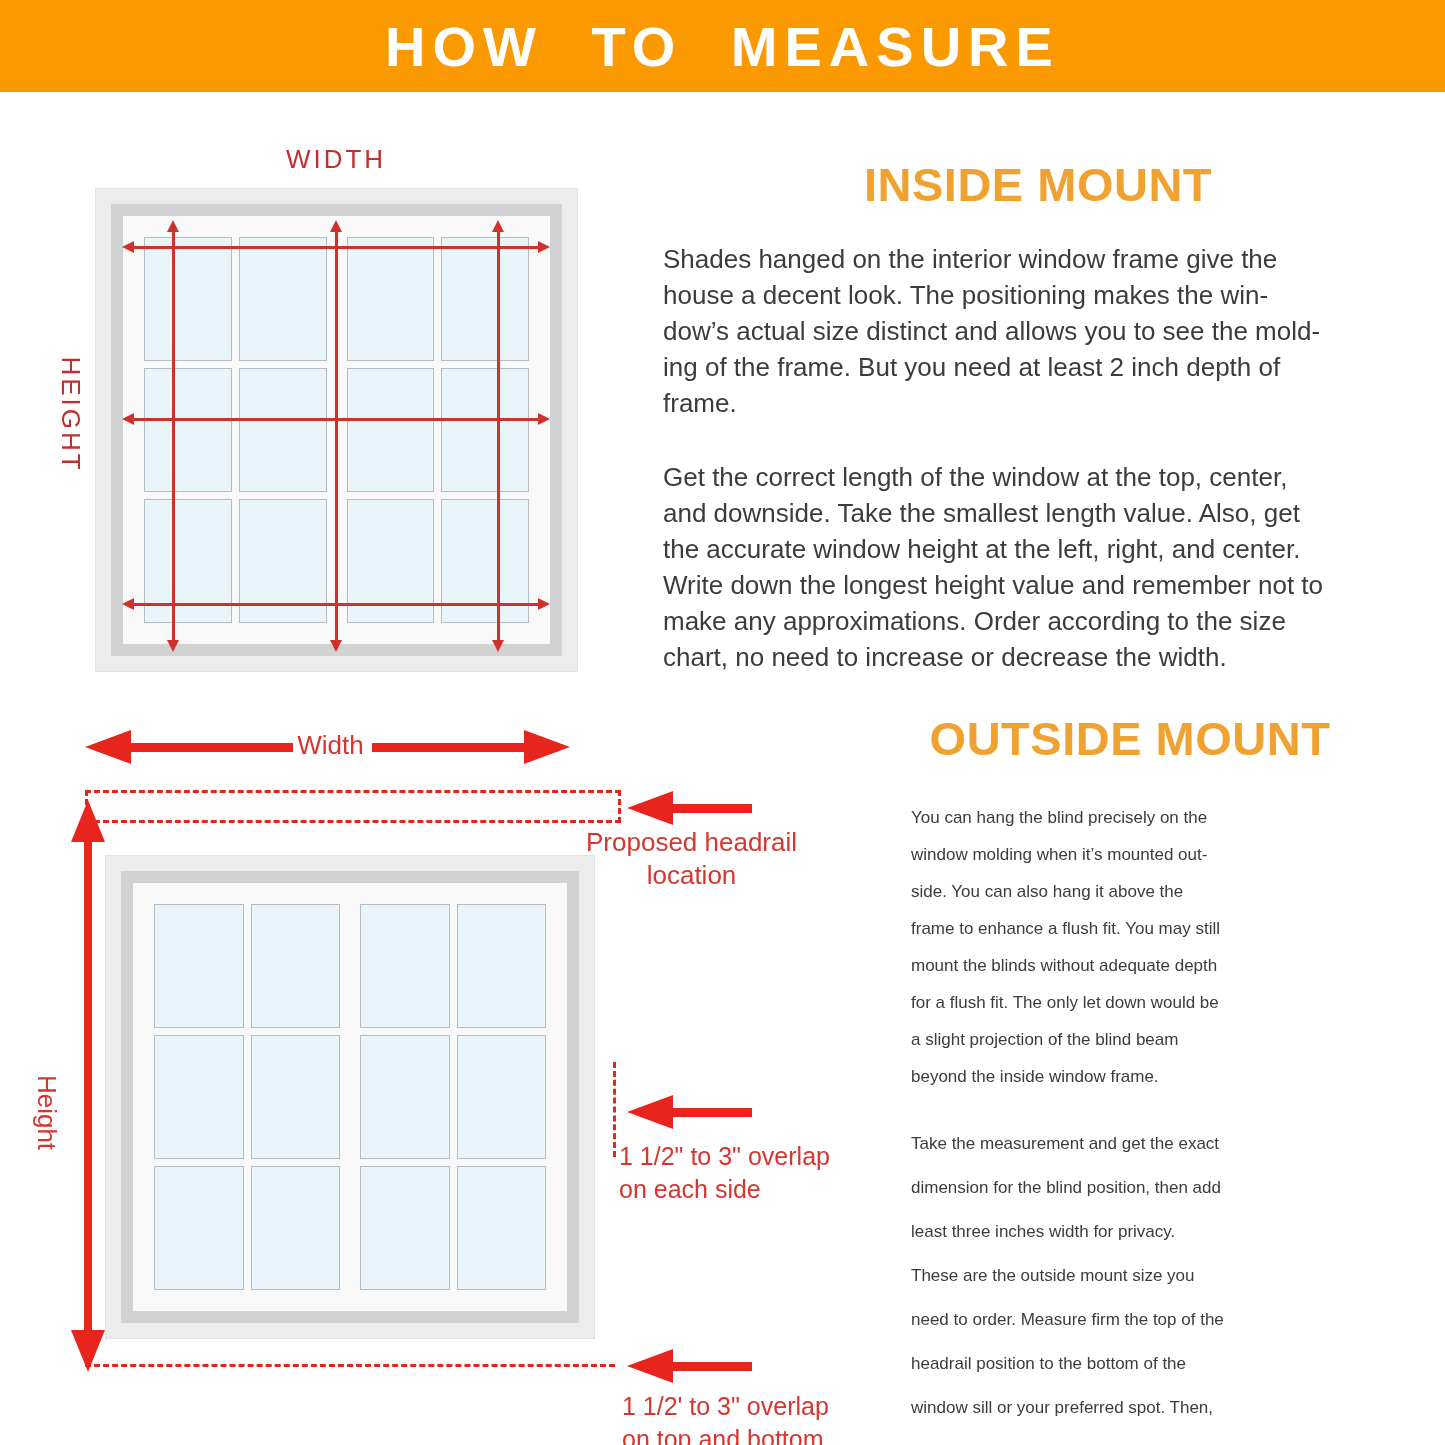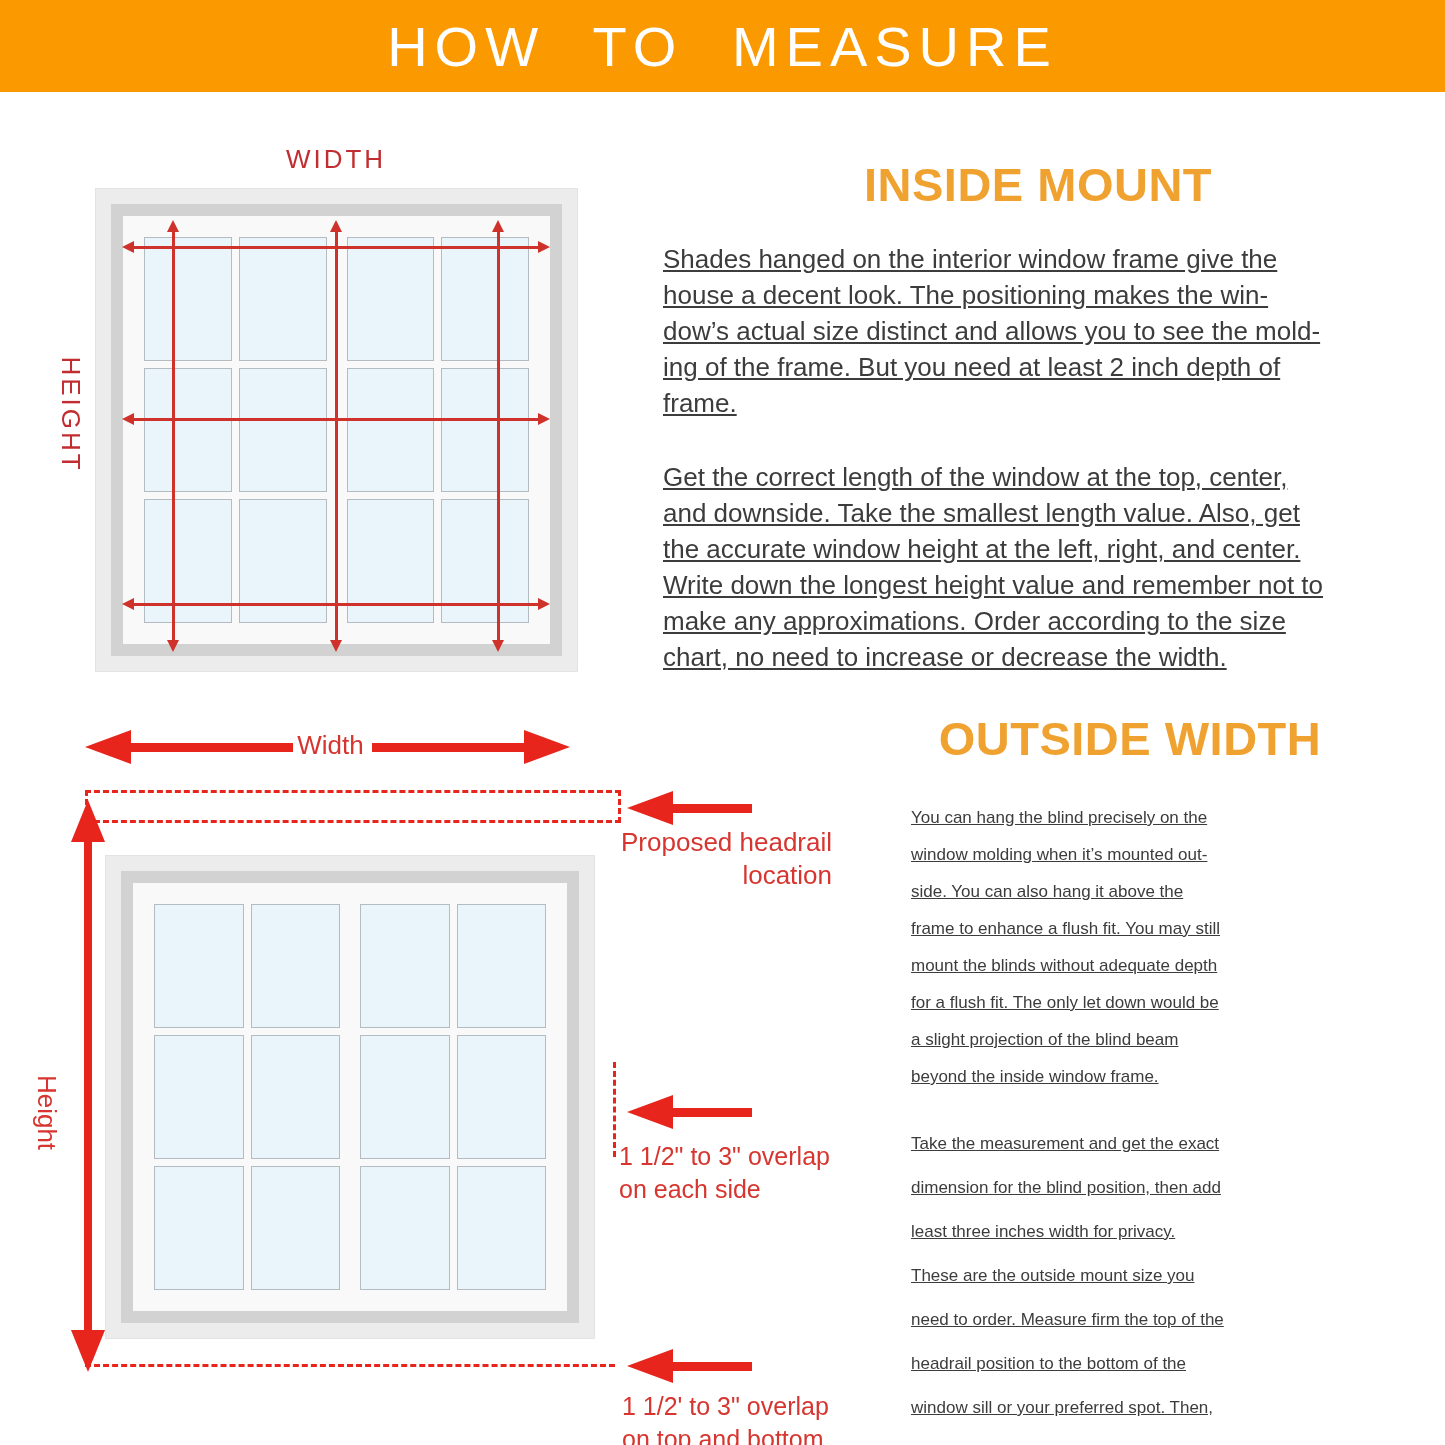--- a/index.html
+++ b/index.html
@@ -2,21 +2,21 @@
 <html style="--header-bg: #FB9900; --heading-orange: #F0A231; --body-text: #3C3C3C; --thin-red: #CE322B; --red: #E8251D; --dark-label-red: #C12E31; --label-red: #D6362F;"><head>
 <meta charset="utf-8">
 <style>
   html,body{margin:0;padding:0;background:#ffffff;}
   .page{position:relative;width:1445px;height:1445px;background:#ffffff;overflow:hidden;
         font-family:"Liberation Sans",sans-serif;}
 
   
   .header{position:absolute;left:0;top:0;width:1445px;height:92px;background:var(--header-bg);
           display:flex;align-items:center;justify-content:center;}
-  .header h1{margin:0;color:#fff;font-size:56px;font-weight:normal;letter-spacing:7px;word-spacing:26px;}
+  .header h1{margin:0;color:#fff;font-size:56px;font-weight:bold;letter-spacing:7px;word-spacing:26px;}
 
   
   .win{position:absolute;background:#ececec;border:1px solid #e3e3e3;}
   .win .mid{position:absolute;inset:15px;background:#d2d2d2;}
   .win .sashframe{position:absolute;inset:27px;background:#f9f9f9;}
   .win .sash-area{position:absolute;inset:48px;display:flex;}
   .win .sash{flex:1;display:grid;grid-template-columns:repeat(2,1fr);grid-template-rows:repeat(3,1fr);gap:7px;}
   .win .mullion{width:20px;}
   .win .pane{background:#e9f4fb;border:1px solid #b4bcc2;}
 
@@ -52,21 +52,21 @@
   .dash-v{position:absolute;width:0;border-left:3px dashed var(--red);}
   .dash-h{position:absolute;height:0;border-top:3px dashed var(--red);}
 
   
   .dim-label{position:absolute;color:var(--dark-label-red);font-size:26px;letter-spacing:3px;text-align:center;}
   .rot90{transform:rotate(90deg);white-space:nowrap;}
   .red-label{position:absolute;color:var(--label-red);font-size:26px;text-align:center;}
   .red-note{position:absolute;color:var(--label-red);font-size:25px;line-height:33px;white-space:pre;}
   .mount-heading{position:absolute;margin:0;color:var(--heading-orange);font-size:47px;font-weight:bold;
                  text-align:center;letter-spacing:0.5px;}
-  .body-para{position:absolute;margin:0;color:var(--body-text);white-space:pre;text-decoration:underline;}
+  .body-para{position:absolute;margin:0;color:var(--body-text);white-space:pre;}
   .in-para{left:663px;font-size:26px;line-height:36px;}
   .out-para{left:911px;font-size:17px;}
 </style>
 </head>
 <body>
 
 <div class="page">
 
   <div class="header">
     <h1>HOW TO MEASURE</h1>
@@ -124,21 +124,21 @@
   </div>
 
   <div>
 
     <div class="ptr-left" style="left:85px;top:730px;width:208px;"></div>
     <div class="red-label" style="left:288px;top:730px;width:85px;">Width</div>
     <div class="ptr-right" style="left:372px;top:730px;width:198px;"></div>
 
     <div class="dash-rect" style="left:85px;top:790px;width:530px;height:27px;"></div>
     <div class="ptr-left" style="left:627px;top:791px;width:125px;"></div>
-    <div class="red-note" style="left:621px;top:826px;text-align:right;font-size:26px;">Proposed headrail
+    <div class="red-note" style="left:586px;top:826px;text-align:center;font-size:26px;">Proposed headrail
 location</div>
 
     <div class="thick-v" style="left:84px;top:842px;height:488px;"></div>
     <div class="red-label rot90" style="left:-54px;top:1097px;width:200px;">Height</div>
 
     <div class="win" style="left:105px;top:855px;width:488px;height:482px;">
       <div class="mid"></div>
       <div class="sashframe"></div>
       <div class="sash-area">
           <div class="sash" style="grid-template-columns: repeat(2, 1fr); grid-template-rows: repeat(3, 1fr);">
@@ -166,21 +166,21 @@
     <div class="red-note" style="left:619px;top:1140px;">1 1/2" to 3" overlap
 on each side</div>
 
     <div class="dash-h" style="left:85px;top:1364px;width:530px;"></div>
     <div class="ptr-left" style="left:627px;top:1349px;width:125px;"></div>
     <div class="red-note" style="left:622px;top:1390px;">1 1/2' to 3" overlap
 on top and bottom</div>
   </div>
 
   <div>
-    <h2 class="mount-heading" style="left:845px;top:711px;width:570px;">OUTSIDE WIDTH</h2>
+    <h2 class="mount-heading" style="left:845px;top:711px;width:570px;">OUTSIDE MOUNT</h2>
     <p class="body-para out-para" style="top:799px;line-height:37px;">You can hang the blind precisely on the
 window molding when it’s mounted out-
 side. You can also hang it above the
 frame to enhance a flush fit. You may still
 mount the blinds without adequate depth
 for a flush fit. The only let down would be
 a slight projection of the blind beam
 beyond the inside window frame.</p>
     <p class="body-para out-para" style="top:1122px;line-height:44px;">Take the measurement and get the exact
 dimension for the blind position, then add

